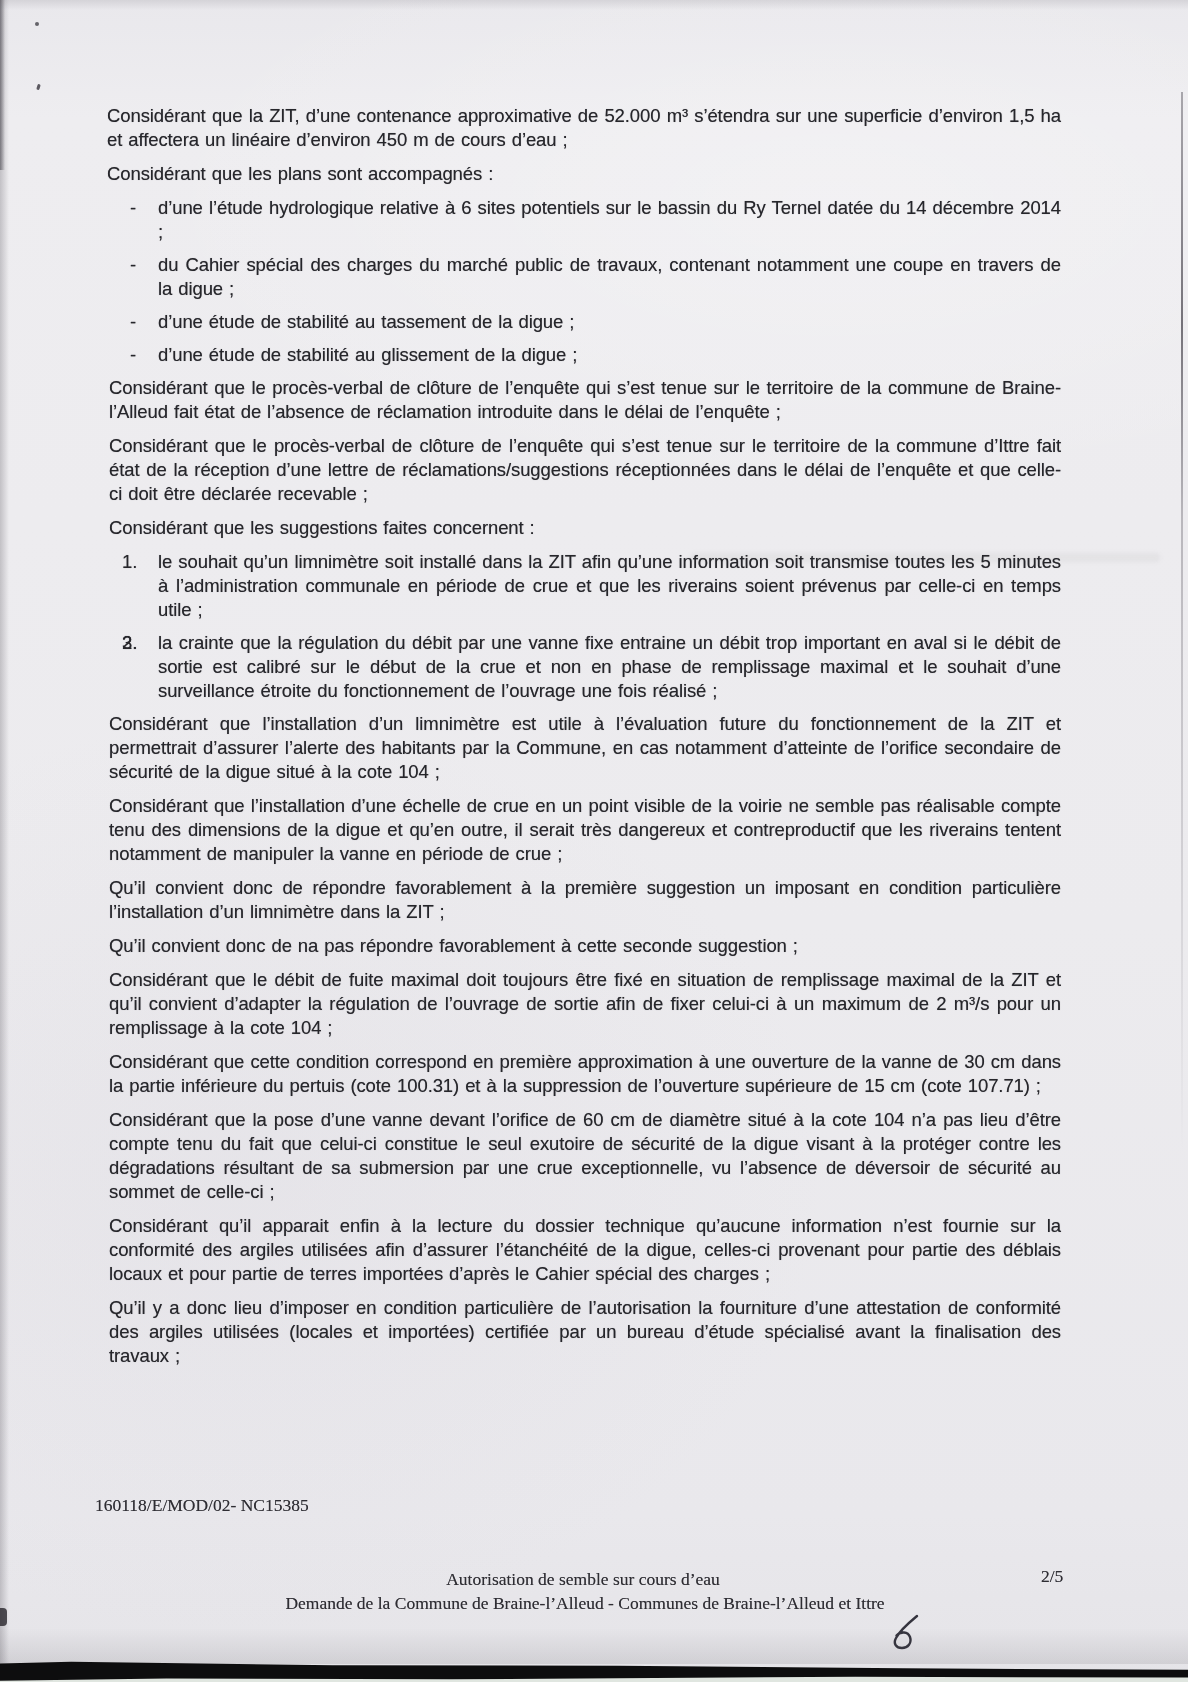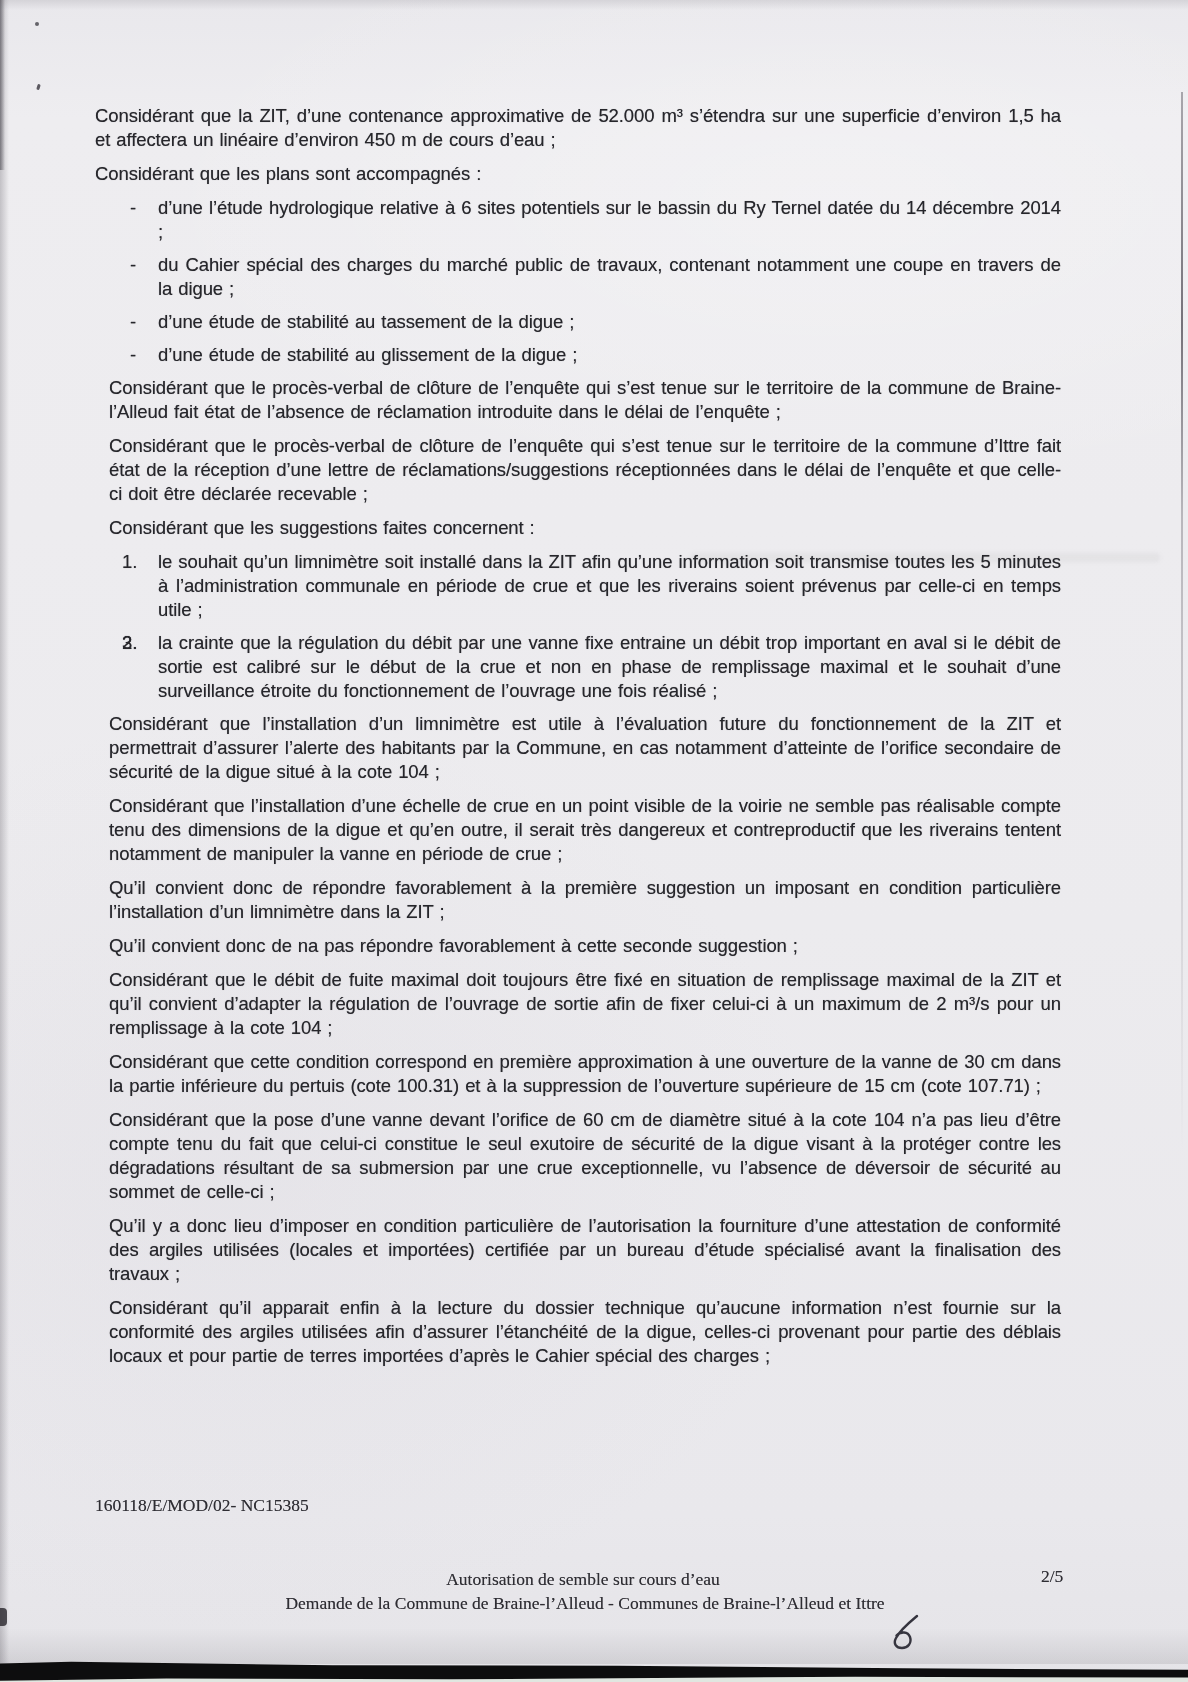--- a/index.html
+++ b/index.html
@@ -43,21 +43,21 @@
     background:linear-gradient(180deg,rgba(70,68,76,0),rgba(70,68,76,0.13));}
   .bottom-strip{position:absolute;left:0;top:1674px;width:100%;height:8px;background:#e0e6e0;}
   .bottom-bar{position:absolute;left:0;top:1660px;width:100%;height:22px;background:#0d0d0e;
     clip-path:polygon(0% 16%,6% 8%,28% 24%,52% 26%,76% 38%,100% 44%,100% 80%,72% 76%,38% 88%,14% 84%,0% 94%);}
   
   .content{
     position:absolute;left:95px;top:104px;width:966px;
     font-size:18.5px;line-height:24px;letter-spacing:-0.1px;word-spacing:1px;
     color:#26262b;text-shadow:0 0 0.7px rgba(42,42,48,0.55);
   }
-  .block{text-align:justify;text-align-last:left;margin:0 0 10px 0;}
+  .block{text-align:justify;text-align-last:left;margin:0 0 10px 12px;}
   .block.indent{margin-left:14px;}
   .block.dash,.block.num{position:relative;padding-left:63px;margin-left:0;margin-bottom:9px;}
   .block.dash .marker{position:absolute;left:35px;}
   .block.num .marker{position:absolute;left:27px;}
   
   .footer{position:absolute;left:0;top:0;width:100%;
     font-family:"Liberation Serif","DejaVu Serif",serif;
     color:#2e2d33;text-shadow:0 0 0.6px rgba(46,45,51,0.5);font-size:17.5px;}
   .f-ref{position:absolute;left:95px;top:1495px;white-space:nowrap;}
   .f-title{position:absolute;left:583px;top:1569px;transform:translateX(-50%);white-space:nowrap;}
@@ -93,22 +93,22 @@
       <div class="block num"><span class="marker">1.</span><span>le souhait qu’un limnimètre soit installé dans la ZIT afin qu’une information soit transmise toutes les 5 minutes à l’administration communale en période de crue et que les riverains soient prévenus par celle-ci en temps utile ;</span></div>
       <div class="block num"><span class="marker">2.</span></div>
       <div class="block num"><span class="marker">3.</span><span>la crainte que la régulation du débit par une vanne fixe entraine un débit trop important en aval si le débit de sortie est calibré sur le début de la crue et non en phase de remplissage maximal et le souhait d’une surveillance étroite du fonctionnement de l’ouvrage une fois réalisé ;</span></div>
       <div class="block para indent"><span>Considérant que l’installation d’un limnimètre est utile à l’évaluation future du fonctionnement de la ZIT et permettrait d’assurer l’alerte des habitants par la Commune, en cas notamment d’atteinte de l’orifice secondaire de sécurité de la digue situé à la cote 104 ;</span></div>
       <div class="block para indent"><span>Considérant que l’installation d’une échelle de crue en un point visible de la voirie ne semble pas réalisable compte tenu des dimensions de la digue et qu’en outre, il serait très dangereux et contreproductif que les riverains tentent notamment de manipuler la vanne en période de crue ;</span></div>
       <div class="block para indent"><span>Qu’il convient donc de répondre favorablement à la première suggestion un imposant en condition particulière l’installation d’un limnimètre dans la ZIT ;</span></div>
       <div class="block para indent"><span>Qu’il convient donc de na pas répondre favorablement à cette seconde suggestion ;</span></div>
       <div class="block para indent"><span>Considérant que le débit de fuite maximal doit toujours être fixé en situation de remplissage maximal de la ZIT et qu’il convient d’adapter la régulation de l’ouvrage de sortie afin de fixer celui-ci à un maximum de 2 m³/s pour un remplissage à la cote 104 ;</span></div>
       <div class="block para indent"><span>Considérant que cette condition correspond en première approximation à une ouverture de la vanne de 30 cm dans la partie inférieure du pertuis (cote 100.31) et à la suppression de l’ouverture supérieure de 15 cm (cote 107.71) ;</span></div>
       <div class="block para indent"><span>Considérant que la pose d’une vanne devant l’orifice de 60 cm de diamètre situé à la cote 104 n’a pas lieu d’être compte tenu du fait que celui-ci constitue le seul exutoire de sécurité de la digue visant à la protéger contre les dégradations résultant de sa submersion par une crue exceptionnelle, vu l’absence de déversoir de sécurité au sommet de celle-ci ;</span></div>
+      <div class="block para indent"><span>Considérant qu’il apparait enfin à la lecture du dossier technique qu’aucune information n’est fournie sur la conformité des argiles utilisées afin d’assurer l’étanchéité de la digue, celles-ci provenant pour partie des déblais locaux et pour partie de terres importées d’après le Cahier spécial des charges ;</span></div>
       <div class="block para indent"><span>Qu’il y a donc lieu d’imposer en condition particulière de l’autorisation la fourniture d’une attestation de conformité des argiles utilisées (locales et importées) certifiée par un bureau d’étude spécialisé avant la finalisation des travaux ;</span></div>
-      <div class="block para indent"><span>Considérant qu’il apparait enfin à la lecture du dossier technique qu’aucune information n’est fournie sur la conformité des argiles utilisées afin d’assurer l’étanchéité de la digue, celles-ci provenant pour partie des déblais locaux et pour partie de terres importées d’après le Cahier spécial des charges ;</span></div>
     </div>
 
   <div class="footer">
     <span class="f-ref">160118/E/MOD/02- NC15385</span>
     <span class="f-title">Autorisation de semble sur cours d’eau</span>
     <span class="f-page">2/5</span>
     <span class="f-sub">Demande de la Commune de Braine-l’Alleud - Communes de Braine-l’Alleud et Ittre</span>
   </div>
 
   <div class="hand-mark" title="6">

